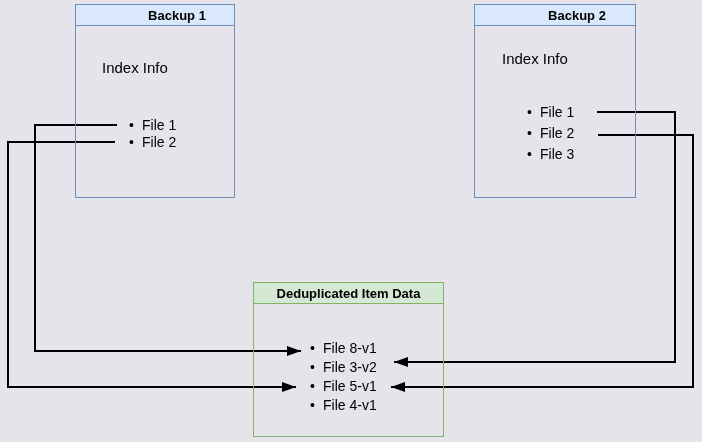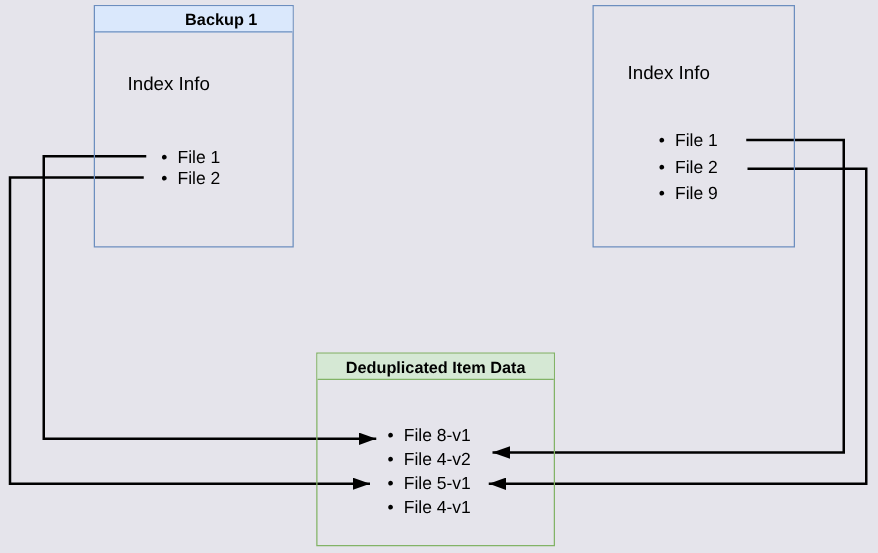--- a/index.html
+++ b/index.html
@@ -96,31 +96,32 @@
   <div class="box blue" id="backup1">
     <div class="box-header">Backup 1</div>
     <div class="subtitle">Index Info</div>
     <ul class="file-list">
         <li>File 1</li>
         <li>File 2</li>
       </ul>
   </div>
 
   <div class="box blue" id="backup2">
+    <div class="box-header">Backup 2</div>
     <div class="subtitle">Index Info</div>
     <ul class="file-list">
         <li>File 1</li>
         <li>File 2</li>
-        <li>File 9</li>
+        <li>File 3</li>
       </ul>
   </div>
 
   <div class="box green" id="dedup">
     <div class="box-header">Deduplicated Item Data</div>
     <ul class="file-list">
         <li>File 8-v1</li>
-        <li>File 4-v2</li>
+        <li>File 3-v2</li>
         <li>File 5-v1</li>
         <li>File 4-v1</li>
       </ul>
   </div>
 
 </div>
 
 </body></html>

